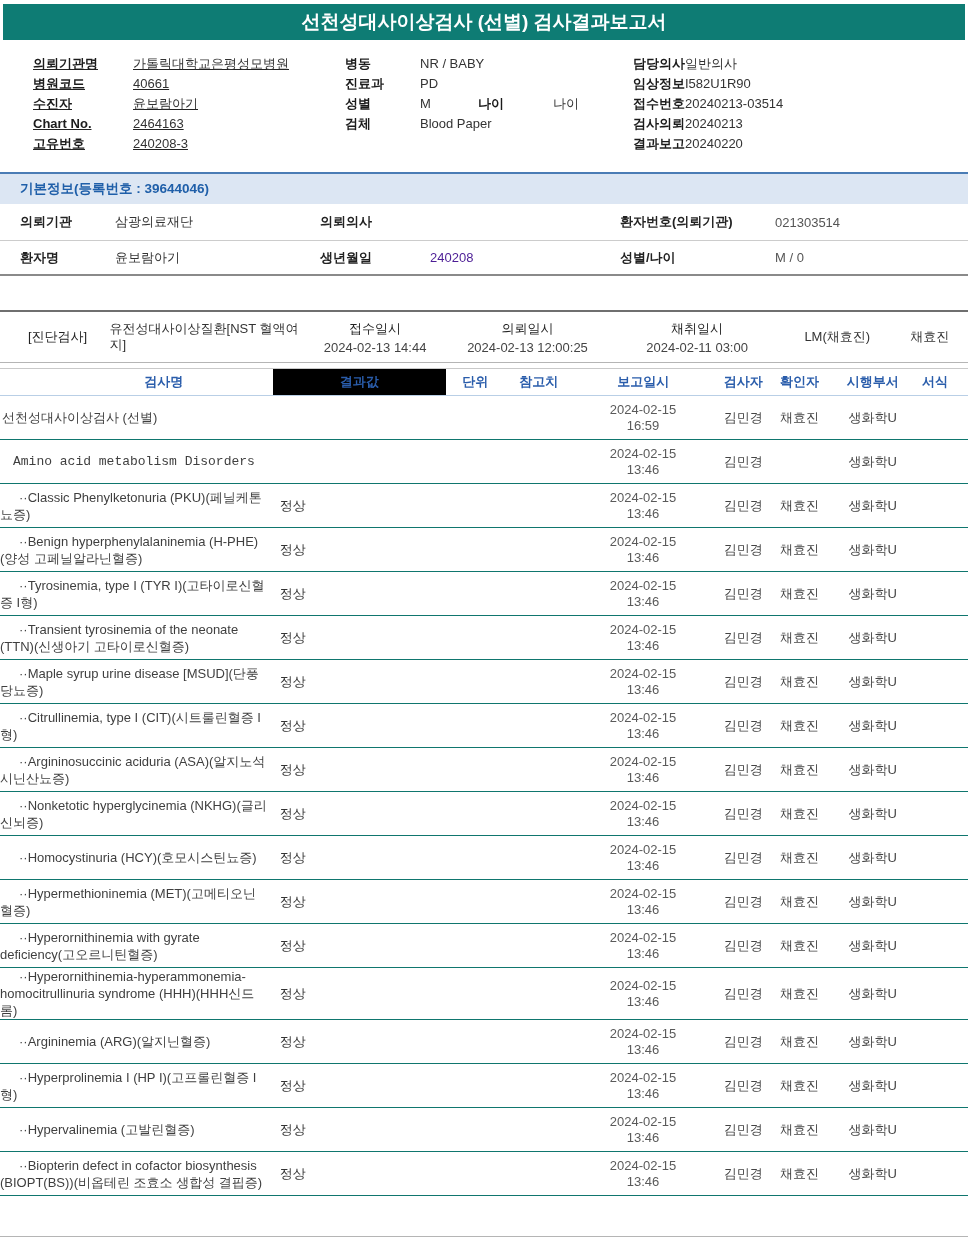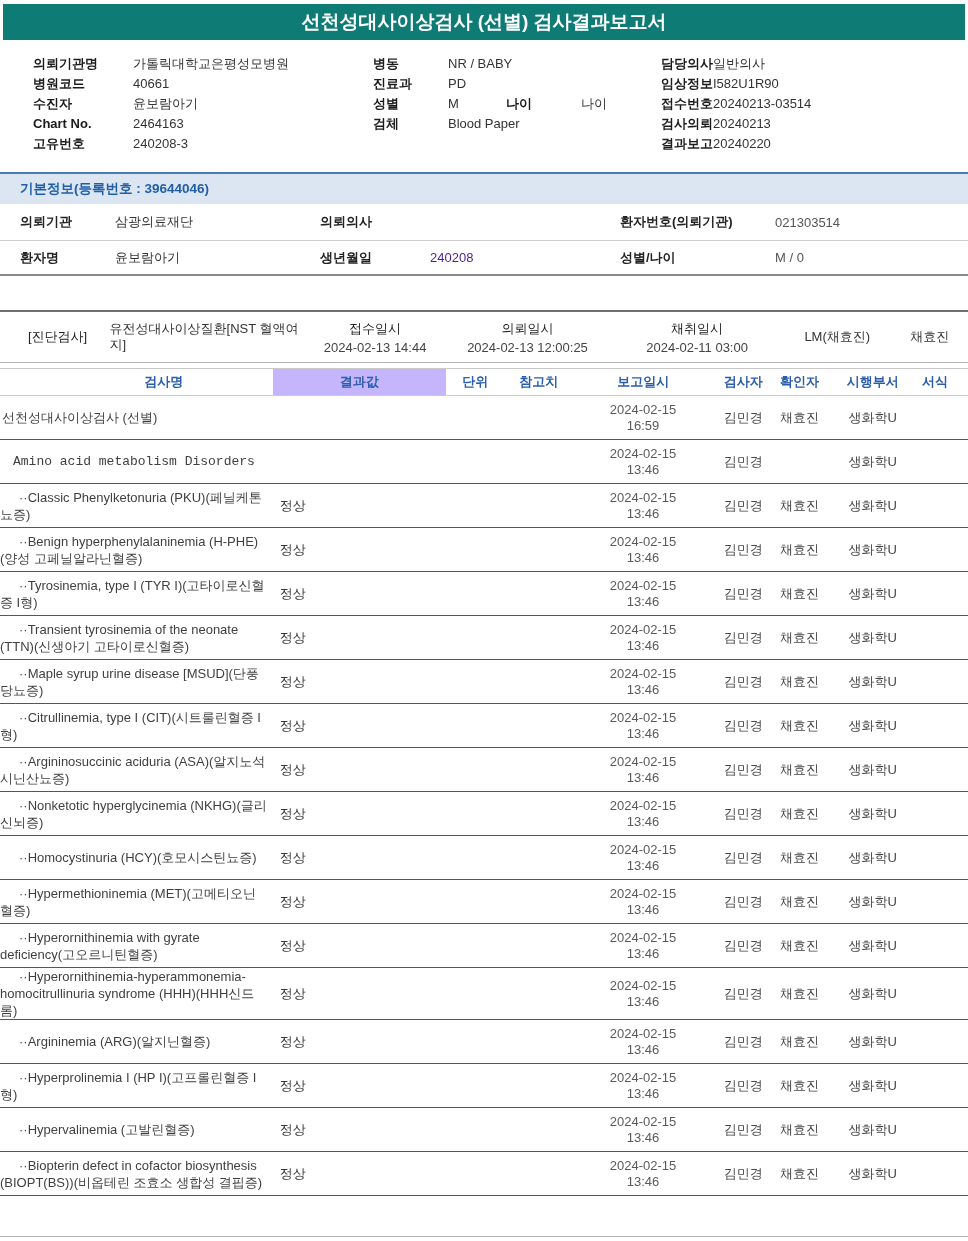--- a/index.html
+++ b/index.html
@@ -9,22 +9,22 @@
     font-family:"Liberation Sans","DejaVu Sans",sans-serif;
     font-size:13px;
   }
   .titlebar {
     margin:4px 3px 0 3px; height:36px; line-height:36px;
     background:#0e7c74; color:#fff; text-align:center;
     font-size:19px; font-weight:bold;
   }
   
   .meta { display:flex; padding:14px 0 10px 33px; line-height:20px; }
-  .meta-col.left  { width:312px; }
-  .meta-col.mid   { width:245px;margin-left:28px; }
+  .meta-col.left  { width:312px;text-decoration:underline; }
+  .meta-col.mid   { width:245px; }
   .meta-col.right { flex:1;text-align:right; }
   .meta-row { display:flex; }
   .meta-label { font-weight:bold; color:#1b1b1b; }
   .left  .meta-label { width:100px; }
   .mid   .meta-label { width:75px; }
   .right .meta-label { width:95px; }
   .meta-value { color:#333; }
   .sex-val { width:58px; }
   .inline-label { width:50px; font-weight:bold; }
   
@@ -57,21 +57,21 @@
   .o-dt.collected { width:175px; }
   .o-lm { width:110px; text-align:center; color:#333; }
   .o-collector { width:78px; text-align:center; color:#333; }
   
   .rhead {
     margin-top:5px; display:flex; align-items:stretch;
     border-top:1px solid #c9c9c9; border-bottom:1px solid #b9cfe6;
     color:#2a5dab; font-weight:bold; height:26px;
   }
   .rhead > div { display:flex; align-items:center; justify-content:center; box-sizing:border-box; }
-  .rhead .c-result { background:#c4b5fd; }
+  .rhead .c-result { background:#000000; }
   .rhead .c-name { padding-left:55px; }
   .rhead .c-fmt { justify-content:flex-start; padding-left:3px; }
   .c-name   { width:278px; }
   .c-result { width:177px; }
   .c-unit   { width:61px; }
   .c-ref    { width:69px; }
   .c-reported { width:145px; }
   .c-tester   { width:60px; }
   .c-confirmer{ width:55px; }
   .c-dept   { width:95px; }

